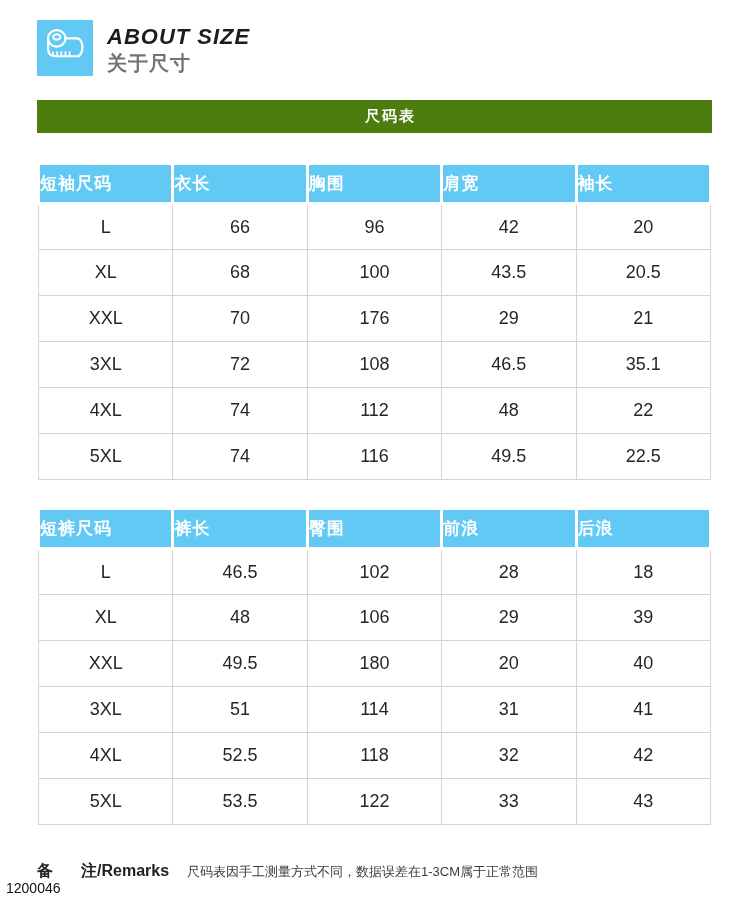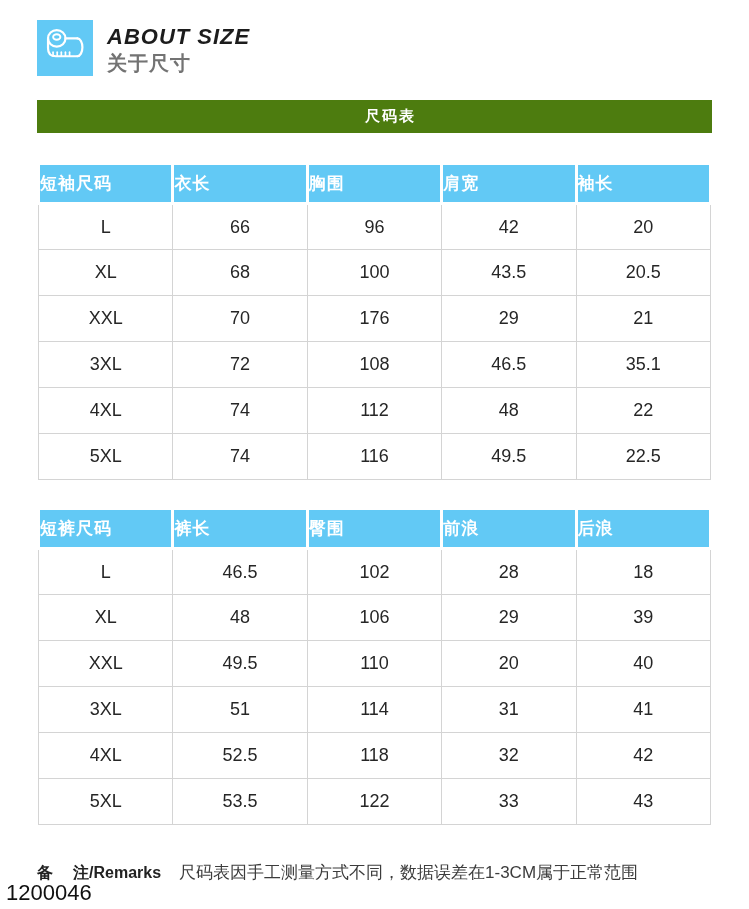--- a/index.html
+++ b/index.html
@@ -46,25 +46,25 @@
     border: 1px solid #d4d4d4; height: 46px; text-align: center;
     font-size: 18px; color: #262626; background: #ffffff;
   }
 
   
   .footer {
     position: absolute; left: 37px; top: 861px; display: flex; align-items: baseline;
     white-space: nowrap;
   }
   .remarks-zh1 { font-size: 16px; font-weight: bold; color: #222; }
-  .remarks-zh2 { font-size: 16px; font-weight: bold; color: #222; margin-left: 20px; }
-  .remarks-text { font-size: 17px; color: #3c3c3c; margin-left: 18px; }
+  .remarks-zh2 { font-size: 16px; font-weight: bold; color: #222; margin-left: 28px; }
+  .remarks-text { font-size: 13px; color: #3c3c3c; margin-left: 18px; }
 
   .watermark {
-    position: absolute; left: 6px; top: 880px; font-size: 22px; color: #111;
+    position: absolute; left: 6px; top: 880px; font-size: 14px; color: #111;
   }
 </style>
 </head>
 <body>
 
 <div class="page">
 
   <div class="icon-box">
     <svg width="44" height="44" viewBox="0 0 48 48" aria-hidden="true">
       <g fill="none" stroke="#ffffff" stroke-width="2.4" stroke-linecap="round">
@@ -162,21 +162,21 @@
         <tr>
           <td>XL</td>
           <td>48</td>
           <td>106</td>
           <td>29</td>
           <td>39</td>
         </tr>
         <tr>
           <td>XXL</td>
           <td>49.5</td>
-          <td>110</td>
+          <td>180</td>
           <td>20</td>
           <td>40</td>
         </tr>
         <tr>
           <td>3XL</td>
           <td>51</td>
           <td>114</td>
           <td>31</td>
           <td>41</td>
         </tr>

